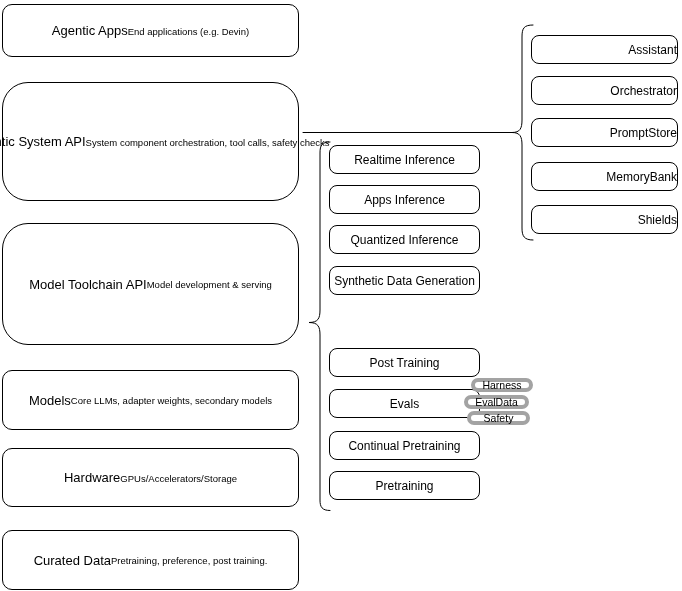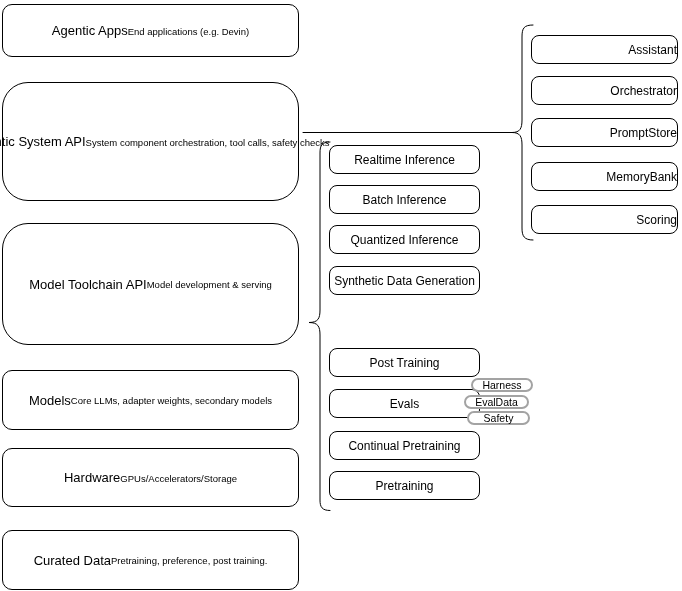--- a/index.html
+++ b/index.html
@@ -59,21 +59,21 @@
   }
   .node-label {
     font-size: 12px;
     line-height: 14px;
     white-space: nowrap;
   }
   .tag {
     position: absolute;
     box-sizing: border-box;
     background: #ffffff;
-    border: 2px solid #a3a3a3;
+    border: 4px solid #a3a3a3;
     border-radius: 8px;
     display: flex;
     align-items: center;
     justify-content: center;
     z-index: 3;
   }
   .tag-label {
     font-size: 10.5px;
     line-height: 11px;
     white-space: nowrap;
@@ -117,21 +117,21 @@
 
   <div class="box left-box" style="top:530px;height:60px">
     <div class="node-title">Curated Data</div>
     <div class="node-subtitle">Pretraining, preference, post training.</div>
   </div>
 
   <div class="box mid-box" style="top:145px">
     <span class="node-label">Realtime Inference</span>
   </div>
   <div class="box mid-box" style="top:185px">
-    <span class="node-label">Batch Inference</span>
+    <span class="node-label">Apps Inference</span>
   </div>
   <div class="box mid-box" style="top:225px">
     <span class="node-label">Quantized Inference</span>
   </div>
   <div class="box mid-box" style="top:266px">
     <span class="node-label">Synthetic Data Generation</span>
   </div>
   <div class="box mid-box" style="top:389px">
     <span class="node-label">Evals</span>
   </div>
@@ -161,16 +161,16 @@
   <div class="box right-box" style="top:76px">
     <span class="node-label">Orchestrator</span>
   </div>
   <div class="box right-box" style="top:118px">
     <span class="node-label">PromptStore</span>
   </div>
   <div class="box right-box" style="top:162px">
     <span class="node-label">MemoryBank</span>
   </div>
   <div class="box right-box" style="top:205px">
-    <span class="node-label">Scoring</span>
+    <span class="node-label">Shields</span>
   </div>
 
 </div>
 
 </body></html>

